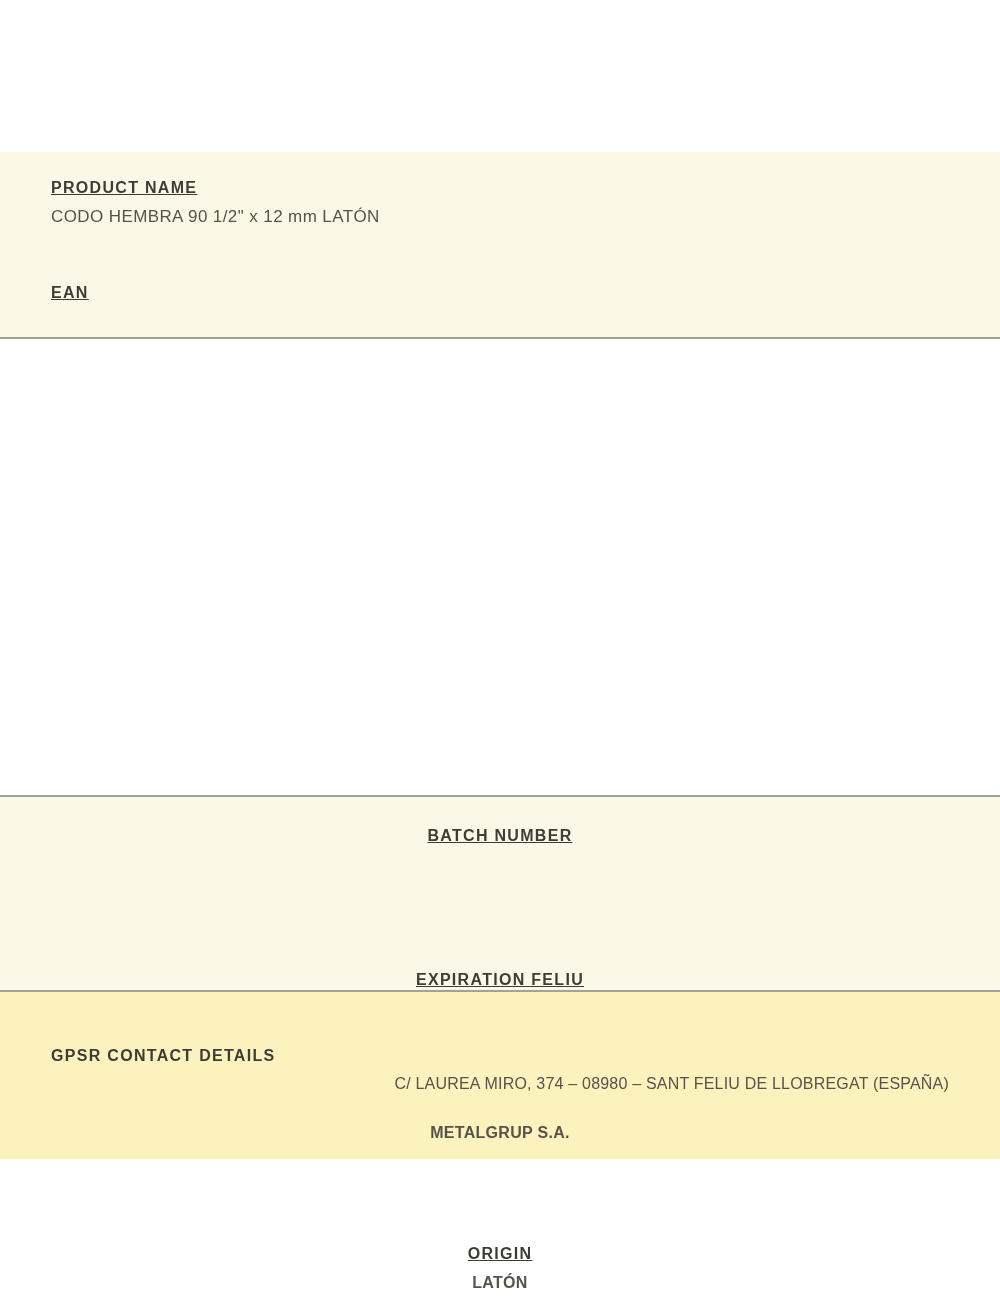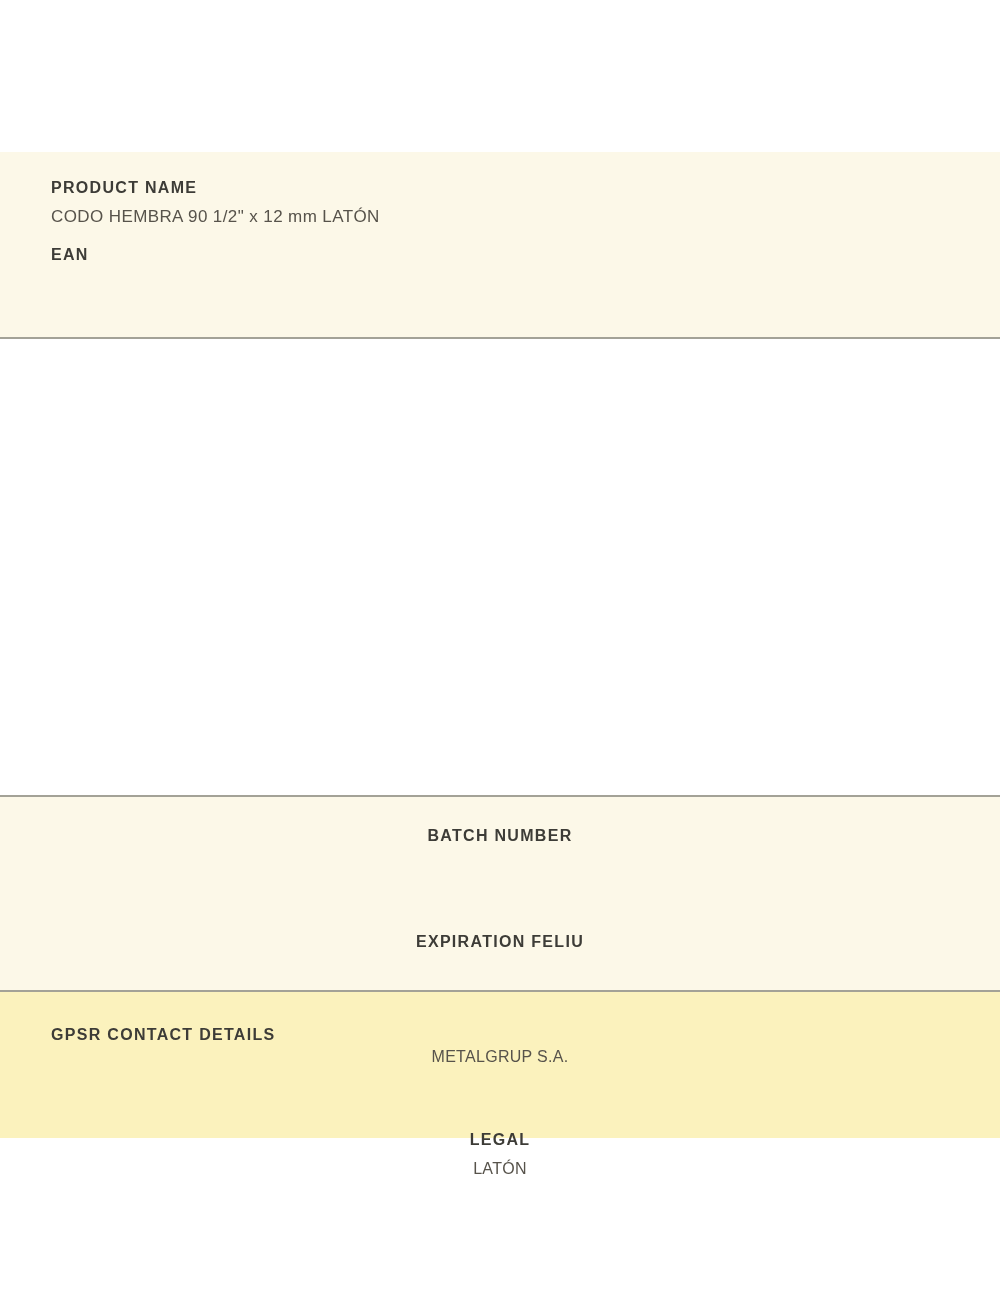--- a/index.html
+++ b/index.html
@@ -31,31 +31,32 @@
     border-bottom: 2px solid var(--divider);
     padding: 25px 51px 0 51px;
     height: 160px;
   }
   .field-label {
     font-size: 16px;
     font-weight: bold;
     letter-spacing: 1.3px;
     color: var(--heading-text);
     line-height: 22px;
+    text-decoration: underline;
   }
   .field-value {
     font-size: 17px;
     font-weight: normal;
     letter-spacing: 0.4px;
     color: var(--value-text);
     line-height: 22px;
     margin-top: 7px;
   }
   .field-value.ean { letter-spacing: 0.7px; }
-  .field + .field { margin-top: 16px; }
+  .field + .field { margin-top: 54px; }
 
   
   .panel-details {
     background: var(--section-bg-light);
     border-top: 2px solid var(--divider);
     border-bottom: 2px solid var(--divider);
     padding: 29px 100px 22px 100px;
     height: 142px;
   }
   .details-grid {
@@ -63,27 +64,28 @@
     grid-template-columns: 1fr;
     row-gap: 46px;
     text-align: center;
   }
   .details-grid .field-label { line-height: 20px; }
   .details-grid .field-value {
     margin-top: 8px;
     min-height: 22px;
     font-size: 16px;
     letter-spacing: 0.3px;
+    font-weight: bold;
   }
   .details-grid .field-value:empty { min-height: 16px; }
 
   
   .panel-gpsr {
     background: var(--section-bg-yellow);
-    padding: 33px 51px 0 51px;
+    padding: 54px 51px 0 51px;
     height: 113px;
   }
   .gpsr-heading {
     font-size: 16px;
     font-weight: bold;
     letter-spacing: 1.3px;
     color: var(--heading-text);
     line-height: 20px;
   }
   .gpsr-address {
@@ -121,25 +123,26 @@
         <div class="field-value"></div>
       </div>
       <div class="field">
         <div class="field-label">EXPIRATION FELIU</div>
         <div class="field-value"></div>
       </div>
       <div class="field">
         <div class="field-value">METALGRUP S.A.</div>
       </div>
       <div class="field">
-        <div class="field-label">LEGAL</div>
+        <div class="field-label">ORIGIN</div>
         <div class="field-value">LATÓN</div>
       </div>
     </div>
   </section>
 
   <section class="panel-gpsr">
     <div class="gpsr-heading">GPSR CONTACT DETAILS</div>
+    <div class="gpsr-address">C/ LAUREA MIRO, 374 – 08980 – SANT FELIU DE LLOBREGAT (ESPAÑA)</div>
   </section>
 
   <div></div>
 
 </div>
 
 </body></html>

